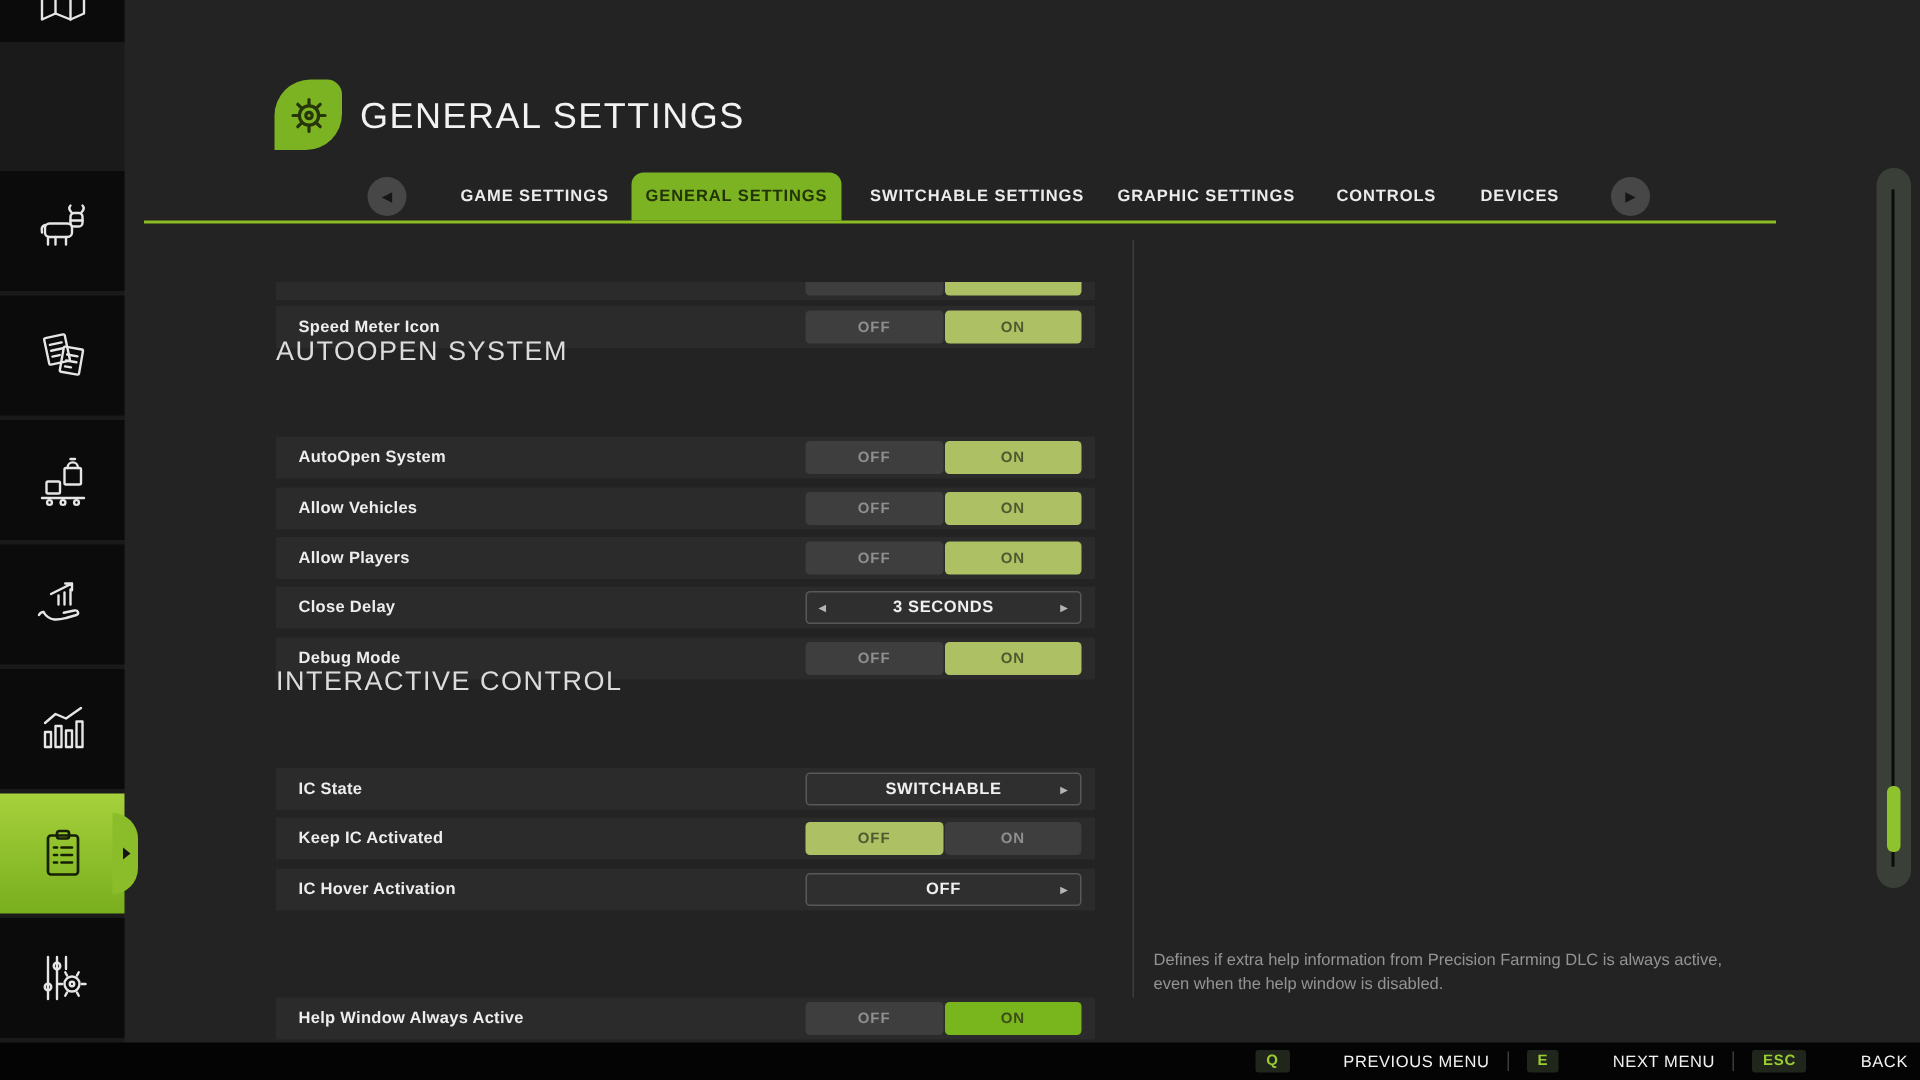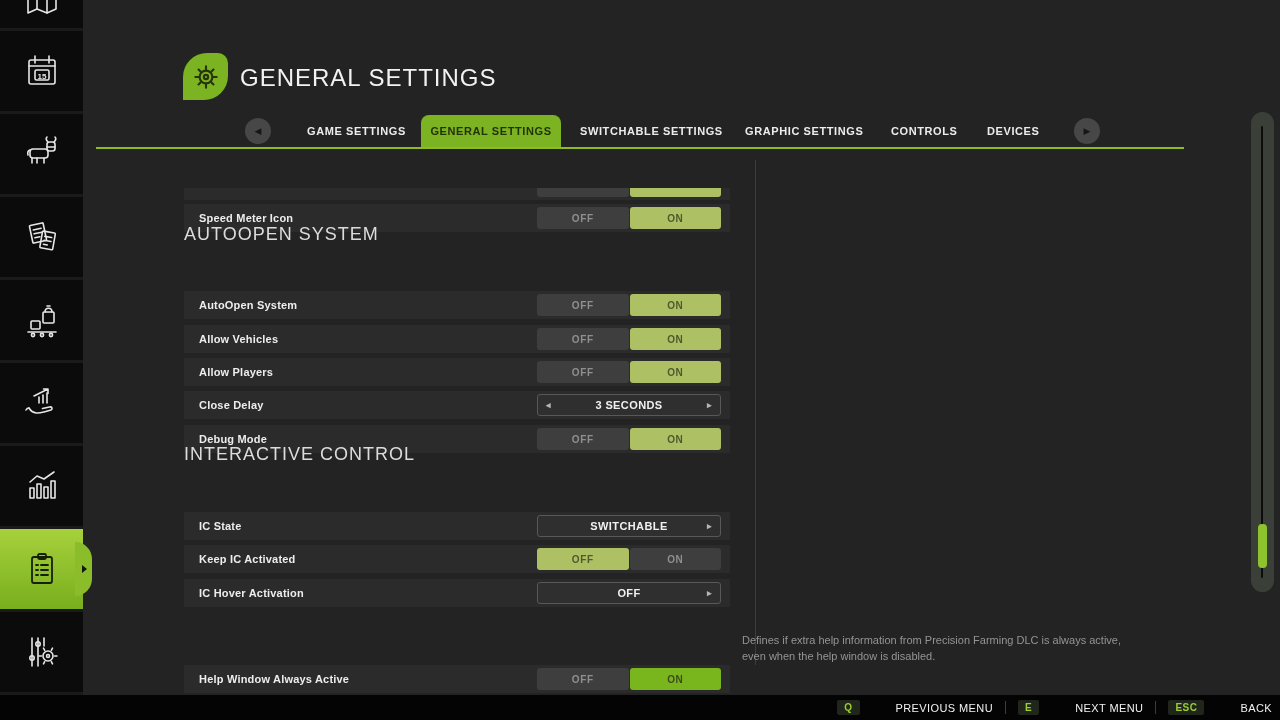--- a/index.html
+++ b/index.html
@@ -47,21 +47,21 @@
   .selector{width:100%;height:100%;background:#2f2f2f;border:1px solid #585858;border-radius:3px;
             box-sizing:border-box;display:flex;align-items:center;justify-content:center;
             font-size:11px;font-weight:bold;color:#f0f0f0;letter-spacing:0.4px;position:relative;cursor:pointer;}
   .selector .arr{position:absolute;font-size:9px;color:#b5b5b5;top:50%;transform:translateY(-50%);cursor:pointer;}
   .arr.prev{left:8px;}.arr.next{right:8px;}
   .sec-header{position:absolute;left:184px;height:24px;line-height:24px;font-size:18px;
               color:#dcdcdc;letter-spacing:1px;}
 
   
   .help-divider{position:absolute;left:755px;top:160px;width:1px;height:505px;background:#3d3d3d;}
-  .help-text{position:absolute;left:742px;top:633px;width:405px;font-size:11px;color:#949494;line-height:1.45;}
+  .help-text{position:absolute;left:769px;top:633px;width:405px;font-size:11px;color:#949494;line-height:1.45;}
 
   
   .scrollbar{position:absolute;left:1251px;top:112px;width:23px;height:480px;background:#3a3f38;border-radius:12px;}
   .scroll-track{position:absolute;left:10px;top:14px;width:2px;height:452px;background:#0c0c0c;border-radius:1px;}
   .scroll-thumb{position:absolute;left:7px;top:412px;width:9px;height:44px;background:#8fc32d;border-radius:4px;cursor:grab;}
 
   
   .bottom-bar{position:absolute;left:0;top:695px;width:1280px;height:25px;background:#040404;
               display:flex;align-items:center;justify-content:flex-end;padding-right:8px;box-sizing:border-box;}
   .bb-item{display:flex;align-items:center;gap:12px;cursor:pointer;}
@@ -79,28 +79,20 @@
 
   <div class="sidebar">
 
     <div class="side-item partial" style="top:0">
       <svg width="44" height="44" viewBox="0 0 44 44" fill="none" stroke="#e6e6e6" stroke-width="1.6" stroke-linecap="round" stroke-linejoin="round">
         <path d="M8 14 L17 10 L27 14 L36 10 V30 L27 34 L17 30 L8 34 Z"></path>
           <path d="M17 10 V30 M27 14 V34"></path>
       </svg>
     </div>
 
-    <div class="side-item" style="top:31px">
-      <svg width="44" height="44" viewBox="0 0 44 44" fill="none" stroke="#e6e6e6" stroke-width="1.6" stroke-linecap="round" stroke-linejoin="round">
-        <rect x="9" y="11" width="26" height="24" rx="2"></rect>
-        <path d="M15 7 v7 M29 7 v7 M9 17 h26"></path>
-        <rect x="15" y="21" width="14" height="10" rx="1.5"></rect>
-        <text x="22" y="29.5" font-size="8" font-weight="bold" fill="#e6e6e6" stroke="none" text-anchor="middle">15</text>
-      </svg>
-    </div>
 
     <div class="side-item" style="top:114px">
       <svg width="44" height="44" viewBox="0 0 44 44" fill="none" stroke="#e6e6e6" stroke-width="1.6" stroke-linecap="round" stroke-linejoin="round">
         <rect x="10" y="17" width="18" height="9" rx="3"></rect>
         <path d="M12 26 v5 M17 26 v5 M24 26 v5"></path>
         <rect x="27" y="10" width="8" height="9" rx="2.5"></rect>
         <path d="M28 10 q-3 -3 -1 -5 M34 10 q3 -3 1 -5 M27 15 h8"></path>
         <path d="M10 18 q-3 1 -2 5"></path>
       </svg>
     </div>

